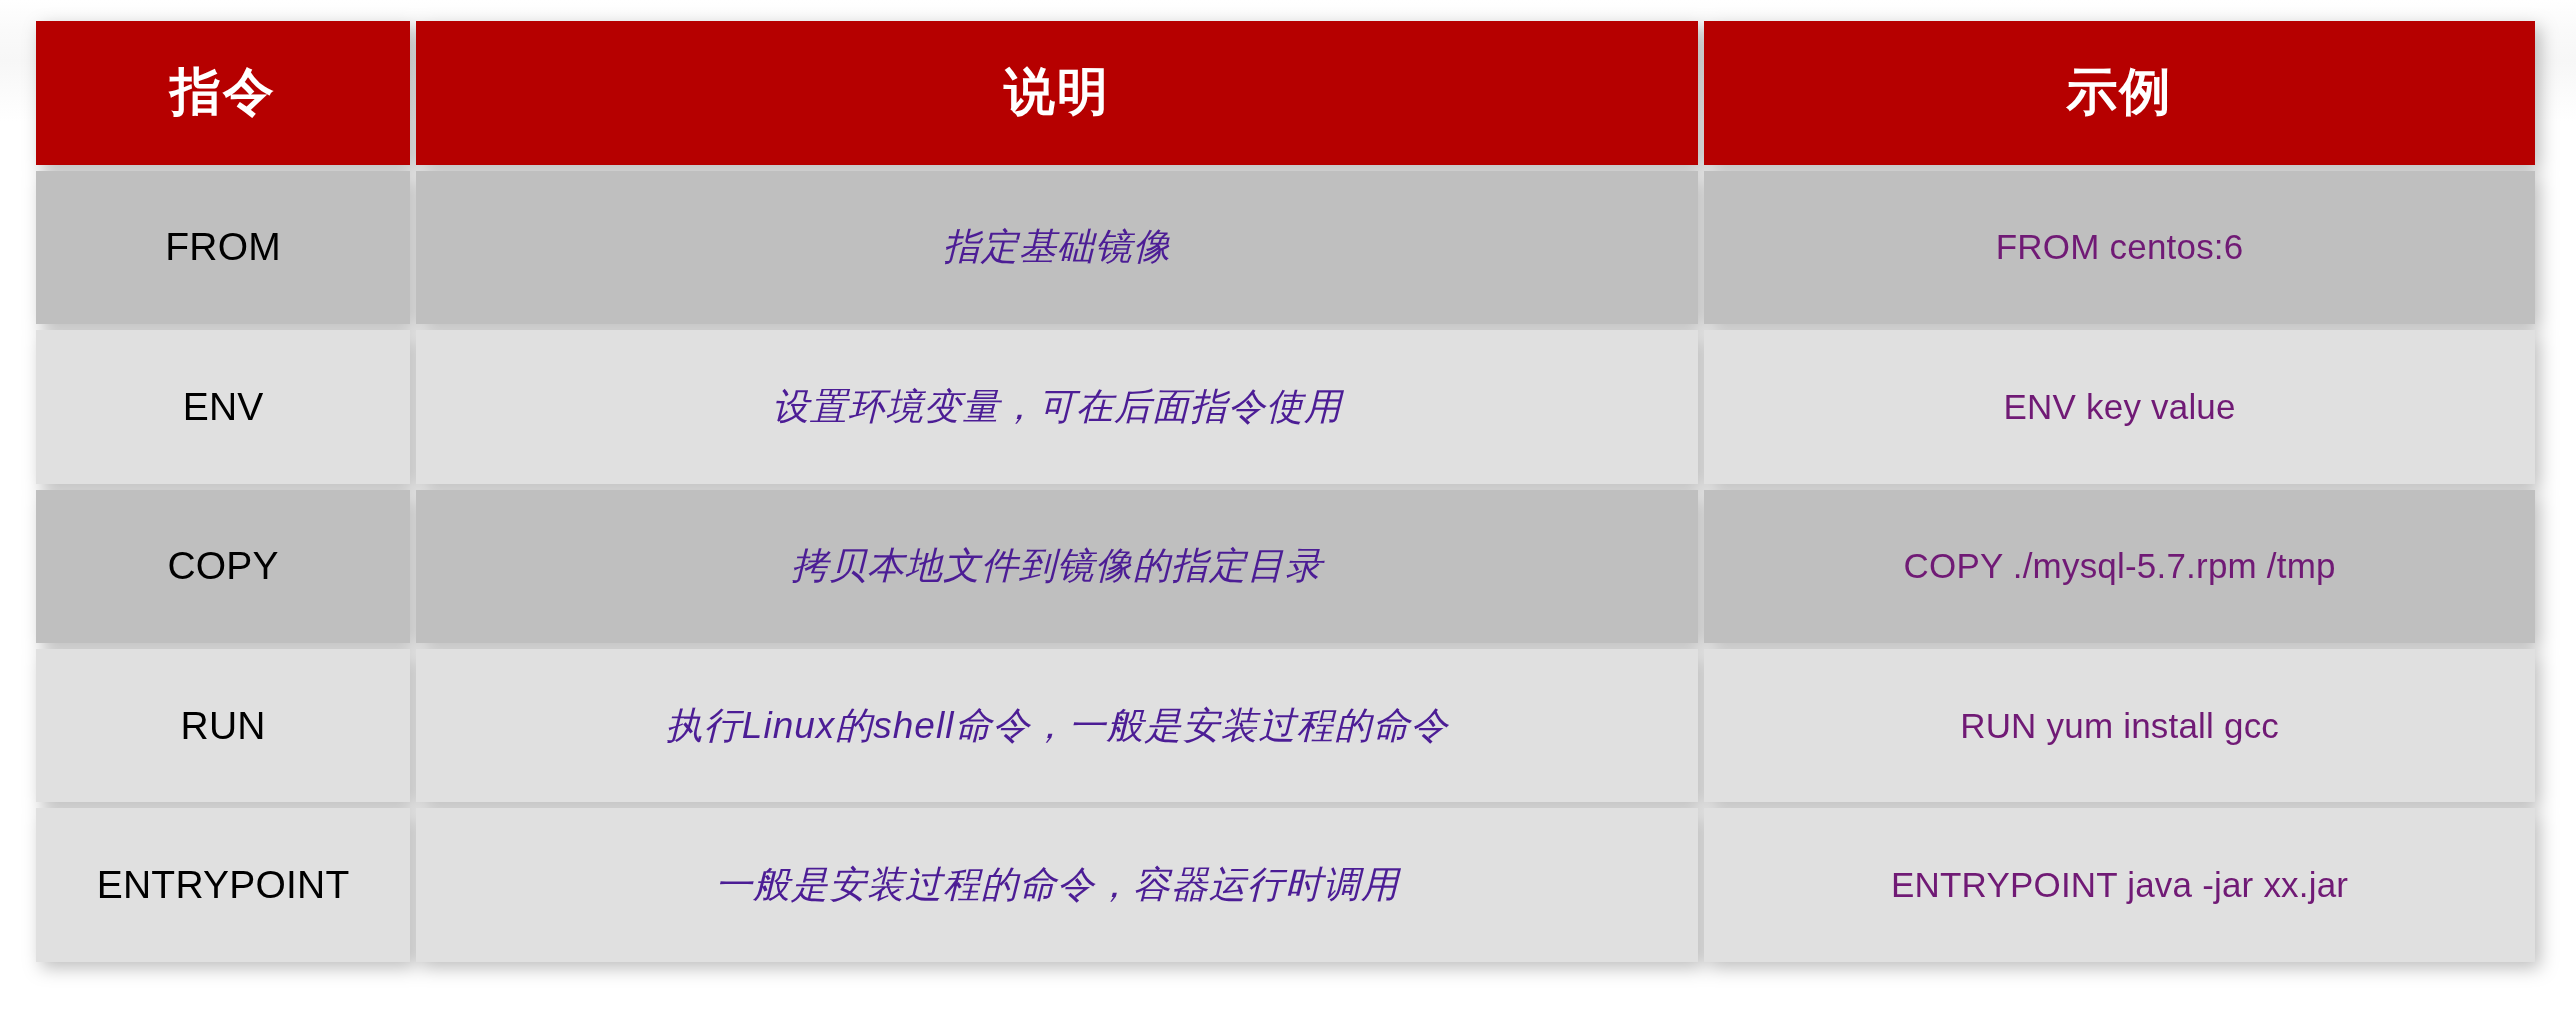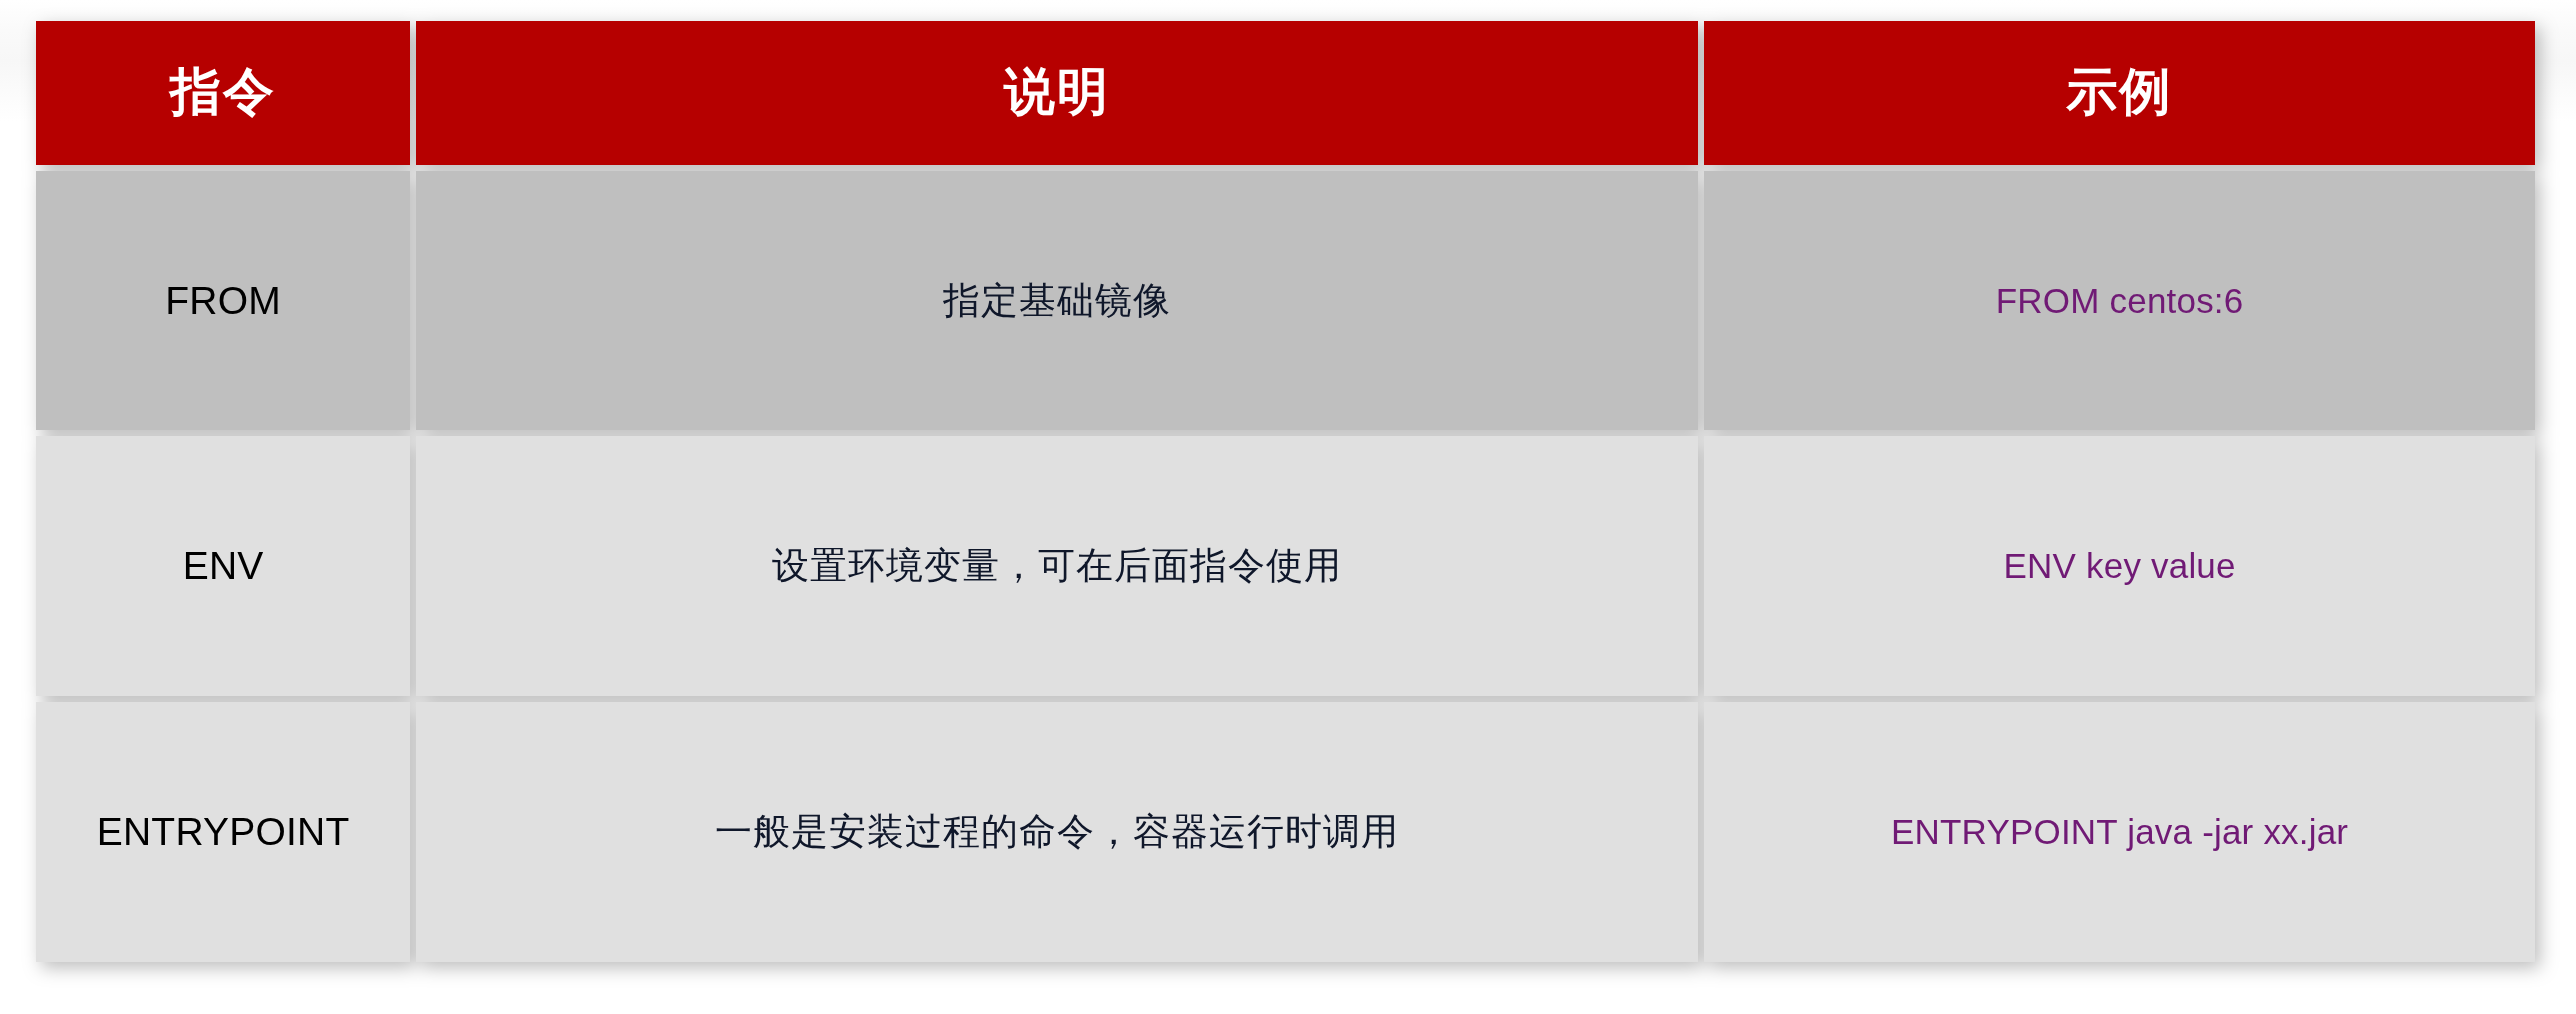--- a/index.html
+++ b/index.html
@@ -69,24 +69,25 @@
   tbody tr.band-light td { background: #e0e0e0; text-align: center; }
 
   td.cell-cmd {
     color: #000000;
     font-size: 39px;
     font-weight: 400;
     letter-spacing: 0.2px;
   }
 
   td.cell-desc {
-    color: #0f172a;
+    color: #4c1d95;
     font-size: 37px;
     font-weight: 400;
     letter-spacing: 1px;
+    font-style: italic;
   }
 
   td.cell-ex {
     color: #701a75;
     font-size: 35px;
     font-weight: 400;
     letter-spacing: 0.2px;
   }
 </style>
 </head>
@@ -111,20 +112,30 @@
         <tr class="band-dark">
           <td class="cell-cmd">FROM</td>
           <td class="cell-desc">指定基础镜像</td>
           <td class="cell-ex">FROM centos:6</td>
         </tr>
         <tr class="band-light">
           <td class="cell-cmd">ENV</td>
           <td class="cell-desc">设置环境变量，可在后面指令使用</td>
           <td class="cell-ex">ENV key value</td>
         </tr>
+        <tr class="band-dark">
+          <td class="cell-cmd">COPY</td>
+          <td class="cell-desc">拷贝本地文件到镜像的指定目录</td>
+          <td class="cell-ex">COPY ./mysql-5.7.rpm /tmp</td>
+        </tr>
+        <tr class="band-light">
+          <td class="cell-cmd">RUN</td>
+          <td class="cell-desc">执行Linux的shell命令，一般是安装过程的命令</td>
+          <td class="cell-ex">RUN yum install gcc</td>
+        </tr>
         <tr class="band-light">
           <td class="cell-cmd">ENTRYPOINT</td>
           <td class="cell-desc">一般是安装过程的命令，容器运行时调用</td>
           <td class="cell-ex">ENTRYPOINT java -jar xx.jar</td>
         </tr>
       </tbody>
     </table>
   </div>
 </div>
 

